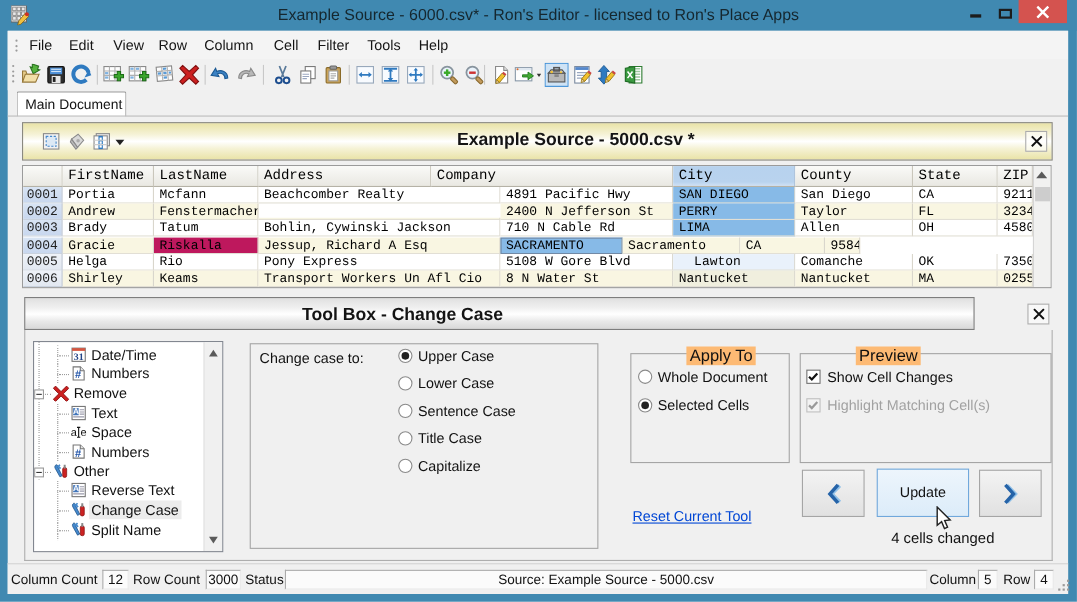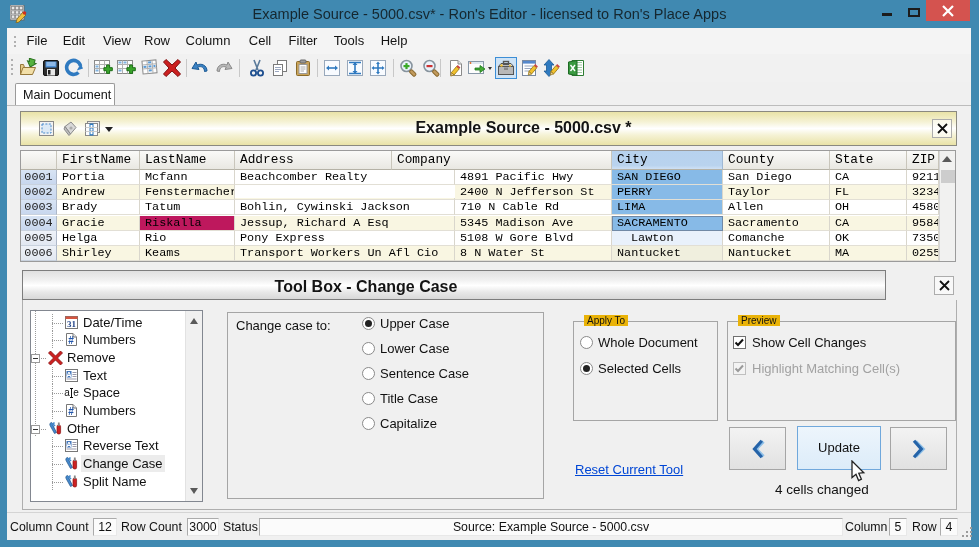--- a/index.html
+++ b/index.html
@@ -38,21 +38,21 @@
   .rowhdr { text-align:center; padding-left:0 !important; color:#222; }
 
   #tbxheader { position:absolute; left:15px; top:242px; width:864px; height:30px; border:1px solid #7d7d7d; background:linear-gradient(180deg,#e0e0e0 0%, #efefef 30%, #ffffff 52%, #e9e9e9 75%, #d8d8d8 100%); }
   #tbxheader .ttitle { position:absolute; left:0; top:7px; width:686px; text-align:center; font-size:16px; font-weight:bold; color:#141414; }
   #tbxbody { position:absolute; left:15px; top:272px; width:935px; height:210px; border:1px solid #aeaeae; border-top:none; background:#f0f0f0; }
 
   #tree { position:absolute; left:23px; top:282px; width:173px; height:192px; background:#fff; border:1px solid #828790; font-size:13px; overflow:hidden; }
   .trow { position:absolute; height:18px; line-height:18px; color:#111; white-space:nowrap; }
 
   .groupbox { position:absolute; border:1px solid #a5a5a5; }
-  .gblabel { position:absolute; top:-7px; background:#eab308; padding:0 3px; font-size:10px; color:#111; }
+  .gblabel { position:absolute; top:-7px; background:#fdba74; padding:0 3px; font-size:15px; color:#111;margin-left:40px; }
 
   .radio { position:absolute; width:13px; height:13px; border:1px solid #8a8a8a; border-radius:50%; background:#fff; }
   .radio.sel::after { content:''; position:absolute; left:2px; top:2px; width:7px; height:7px; border-radius:50%; background:#222; }
   .rlabel { position:absolute; font-size:13px; color:#111; white-space:nowrap; }
   .checkbox { position:absolute; width:13px; height:13px; border:1px solid #707070; background:#fff; }
   .checkbox.dis { border-color:#bfbfbf; background:#f3f3f3; }
 
   .navbtn { position:absolute; width:57px; height:43px; background:linear-gradient(180deg,#f3f3f3,#e1e1e1); border:1px solid #a5a5a5; text-align:center; }
   #updatebtn { position:absolute; width:84px; height:44px; background:linear-gradient(180deg,#edf5fc,#dcecf9); border:1px solid #70a8dc; text-align:center; font-size:13px; color:#111; line-height:42px; }
 
@@ -71,21 +71,21 @@
         <rect x="9.5" y="1.5" width="3.2" height="3.2"></rect>
         <rect x="1.5" y="5.8" width="3.2" height="3.2"></rect>
         <rect x="5.5" y="5.8" width="3.2" height="3.2"></rect>
         <rect x="9.5" y="5.8" width="3.2" height="3.2"></rect>
         <rect x="1.5" y="10.1" width="3.2" height="3.2"></rect>
         <rect x="5.5" y="10.1" width="3.2" height="3.2"></rect>
       </g>
       <path d="M13 7 L16 10 L9 17 L6 18 L7 14 Z" fill="#f0c040" stroke="#7a5a10" stroke-width="0.7"></path>
       <circle cx="14.5" cy="8" r="1.8" fill="#d03020"></circle>
     </svg>
-    <div class="title">Example Source - 5000.csv* - Ron's Editor - licensed to Ron's Place Apps</div>
+    <div class="title">Example Source - 6000.csv* - Ron's Editor - licensed to Ron's Place Apps</div>
     <div id="minbtn"></div>
     <div id="maxbtn"></div>
     <div id="closebtn">
       <svg width="12" height="12" viewBox="0 0 12 12">
         <path d="M1 1 L11 11 M11 1 L1 11" stroke="#fff" stroke-width="2.2"></path>
       </svg>
     </div>
   </div>
   <div id="client">
     <div id="menubar">
@@ -336,21 +336,20 @@
         <div class="gc" style="width:111px;background:#87bae7;">LIMA</div>
         <div class="gc" style="width:107px;background:#ffffff;">Allen</div>
         <div class="gc" style="width:77px;background:#ffffff;">OH</div>
         <div class="gc" style="width:32px;background:#ffffff;">4580</div>
       </div>
       <div class="grow" style="top:64.5px;height:15.2px;">
         <div class="gc rowhdr" style="width:36px;background:linear-gradient(180deg,#d8e4f4,#c8d7ee);border-right:1px solid #aeb8c8;border-bottom:1px solid #c9d2de;">0004</div>
         <div class="gc" style="width:83px;background:#f9f6e2;">Gracie</div>
         <div class="gc" style="width:95px;background:#be185d;">Riskalla</div>
         <div class="gc" style="width:220px;background:#f9f6e2;">Jessup, Richard A Esq</div>
-        <div class="gc" style="width:157px;background:#f9f6e2;">5345 Madison Ave</div>
         <div class="gc" style="width:111px;background:#87bae7;outline:1px solid #7189a5;outline-offset:-1px;">SACRAMENTO</div>
         <div class="gc" style="width:107px;background:#f9f6e2;">Sacramento</div>
         <div class="gc" style="width:77px;background:#f9f6e2;">CA</div>
         <div class="gc" style="width:32px;background:#f9f6e2;">9584</div>
       </div>
       <div class="grow" style="top:79.7px;height:15.2px;">
         <div class="gc rowhdr" style="width:36px;background:linear-gradient(180deg,#eef2f8,#e2e8f1);border-right:1px solid #aeb8c8;border-bottom:1px solid #c9d2de;">0005</div>
         <div class="gc" style="width:83px;background:#ffffff;">Helga</div>
         <div class="gc" style="width:95px;background:#ffffff;">Rio</div>
         <div class="gc" style="width:220px;background:#ffffff;">Pony Express</div>
@@ -523,21 +522,21 @@
     <a style="position:absolute; left:568px; top:434px; font-size:13px; color:#0046d5; text-decoration:underline;">Reset Current Tool</a>
     <div class="navbtn" style="left:722px; top:399px;"><svg width="16" height="20" viewBox="0 0 16 20" style="margin-top:11px;">
         <path d="M13.4 2.5 L6 10 L13.4 17.5" fill="none" stroke="#8fc0e8" stroke-width="3.4" stroke-linejoin="miter"></path>
         <path d="M11.8 1.8 L4.5 10 L11.8 18.2" fill="none" stroke="#2563a8" stroke-width="3.2" stroke-linejoin="miter"></path>
       </svg></div>
     <div id="updatebtn" style="left:790px; top:398px;">Update</div>
     <div class="navbtn" style="left:883px; top:399px;"><svg width="16" height="20" viewBox="0 0 16 20" style="margin-top:11px;">
         <path d="M4.6 2.5 L12 10 L4.6 17.5" fill="none" stroke="#8fc0e8" stroke-width="3.4" stroke-linejoin="miter"></path>
         <path d="M3 1.8 L10.3 10 L3 18.2" fill="none" stroke="#2563a8" stroke-width="3.2" stroke-linejoin="miter"></path>
       </svg></div>
-    <div style="position:absolute; left:768px; top:454px; width:200px; text-align:left; font-size:13.5px; color:#111;">4 cells changed</div>
+    <div style="position:absolute; left:697px; top:454px; width:200px; text-align:right; font-size:13.5px; color:#111;">4 cells changed</div>
     <svg width="18" height="26" viewBox="0 0 18 26" style="position:absolute;left:842px;top:432px;">
       <path d="M3 1 L3 17.5 L7 14.2 L9.6 20.5 L12.4 19.2 L9.8 13.2 L14.8 12.7 Z" fill="#fff" stroke="#222" stroke-width="1.3"></path>
     </svg>
 
     <div id="statusbar">
       <div class="slabel" style="left:3px;">Column Count</div>
       <div class="sbox" style="left:86px;width:24px;">12</div>
       <div class="slabel" style="left:114px;">Row Count</div>
       <div class="sbox" style="left:180px;width:32px;">3000</div>
       <div class="slabel" style="left:216px;">Status</div>

